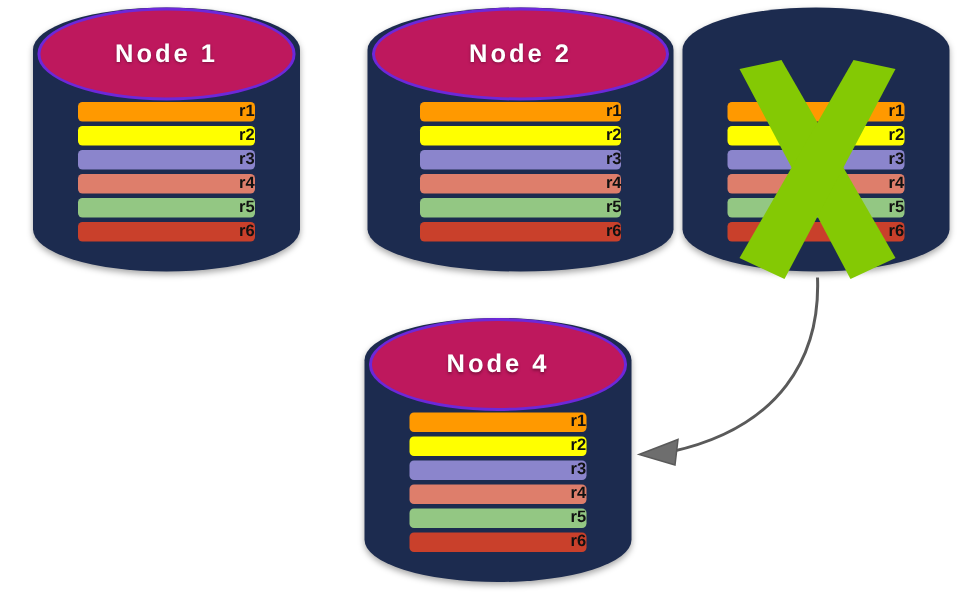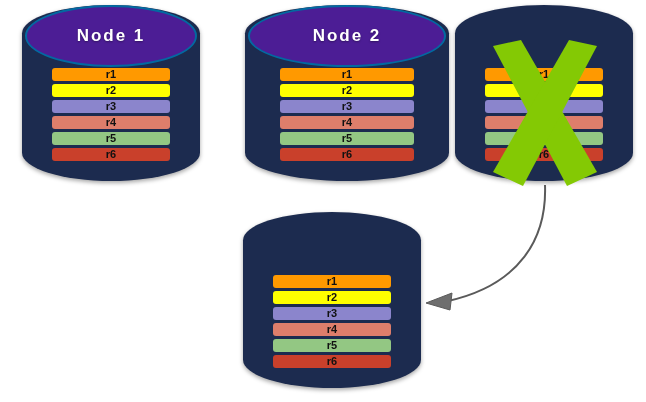--- a/index.html
+++ b/index.html
@@ -33,22 +33,22 @@
     background: #1c2b4f;
     border-radius: 50% / 16%;
     box-shadow: 0 2px 4px rgba(0,0,0,0.35);
   }
   .node-top {
     position: absolute;
     left: 1.5%;
     top: 0;
     width: 97%;
     height: 35%;
-    background: #4c1d95;
-    border: 2px solid #0369a1;
+    background: #be185d;
+    border: 2px solid #6d28d9;
     border-radius: 50%;
     box-sizing: border-box;
     display: flex;
     align-items: center;
     justify-content: center;
   }
   .node-title {
     color: #ffffff;
     font-size: 17px;
     font-weight: bold;
@@ -63,21 +63,21 @@
     top: 36%;
     display: flex;
     flex-direction: column;
     gap: 3px;
   }
   .row {
     height: 13px;
     border-radius: 3px;
     display: flex;
     align-items: center;
-    justify-content: center;
+    justify-content: flex-end;
     box-sizing: border-box;
   }
   .row-label {
     font-size: 11px;
     font-weight: bold;
     color: #111111;
     line-height: 1;
   }
 
   
@@ -181,20 +181,23 @@
 
   <svg class="x-overlay" style="left:487px; top:40px;" width="116" height="152" viewBox="0 0 116 152">
     <g fill="#84c904">
       <polygon points="6,6 34,0 110,132 80,146"></polygon>
       <polygon points="110,6 82,0 6,132 36,146"></polygon>
     </g>
   </svg>
 
   <div class="node" style="left:243px; top:212px; width:178px; height:176px;">
     <div class="node-body"></div>
+    <div class="node-top">
+      <span class="node-title">Node  4</span>
+    </div>
     <div class="node-rows">
       <div class="row" style="background:#ff9900;">
         <span class="row-label">r1</span>
       </div>
       <div class="row" style="background:#ffff00;">
         <span class="row-label">r2</span>
       </div>
       <div class="row" style="background:#8b85cc;">
         <span class="row-label">r3</span>
       </div>

